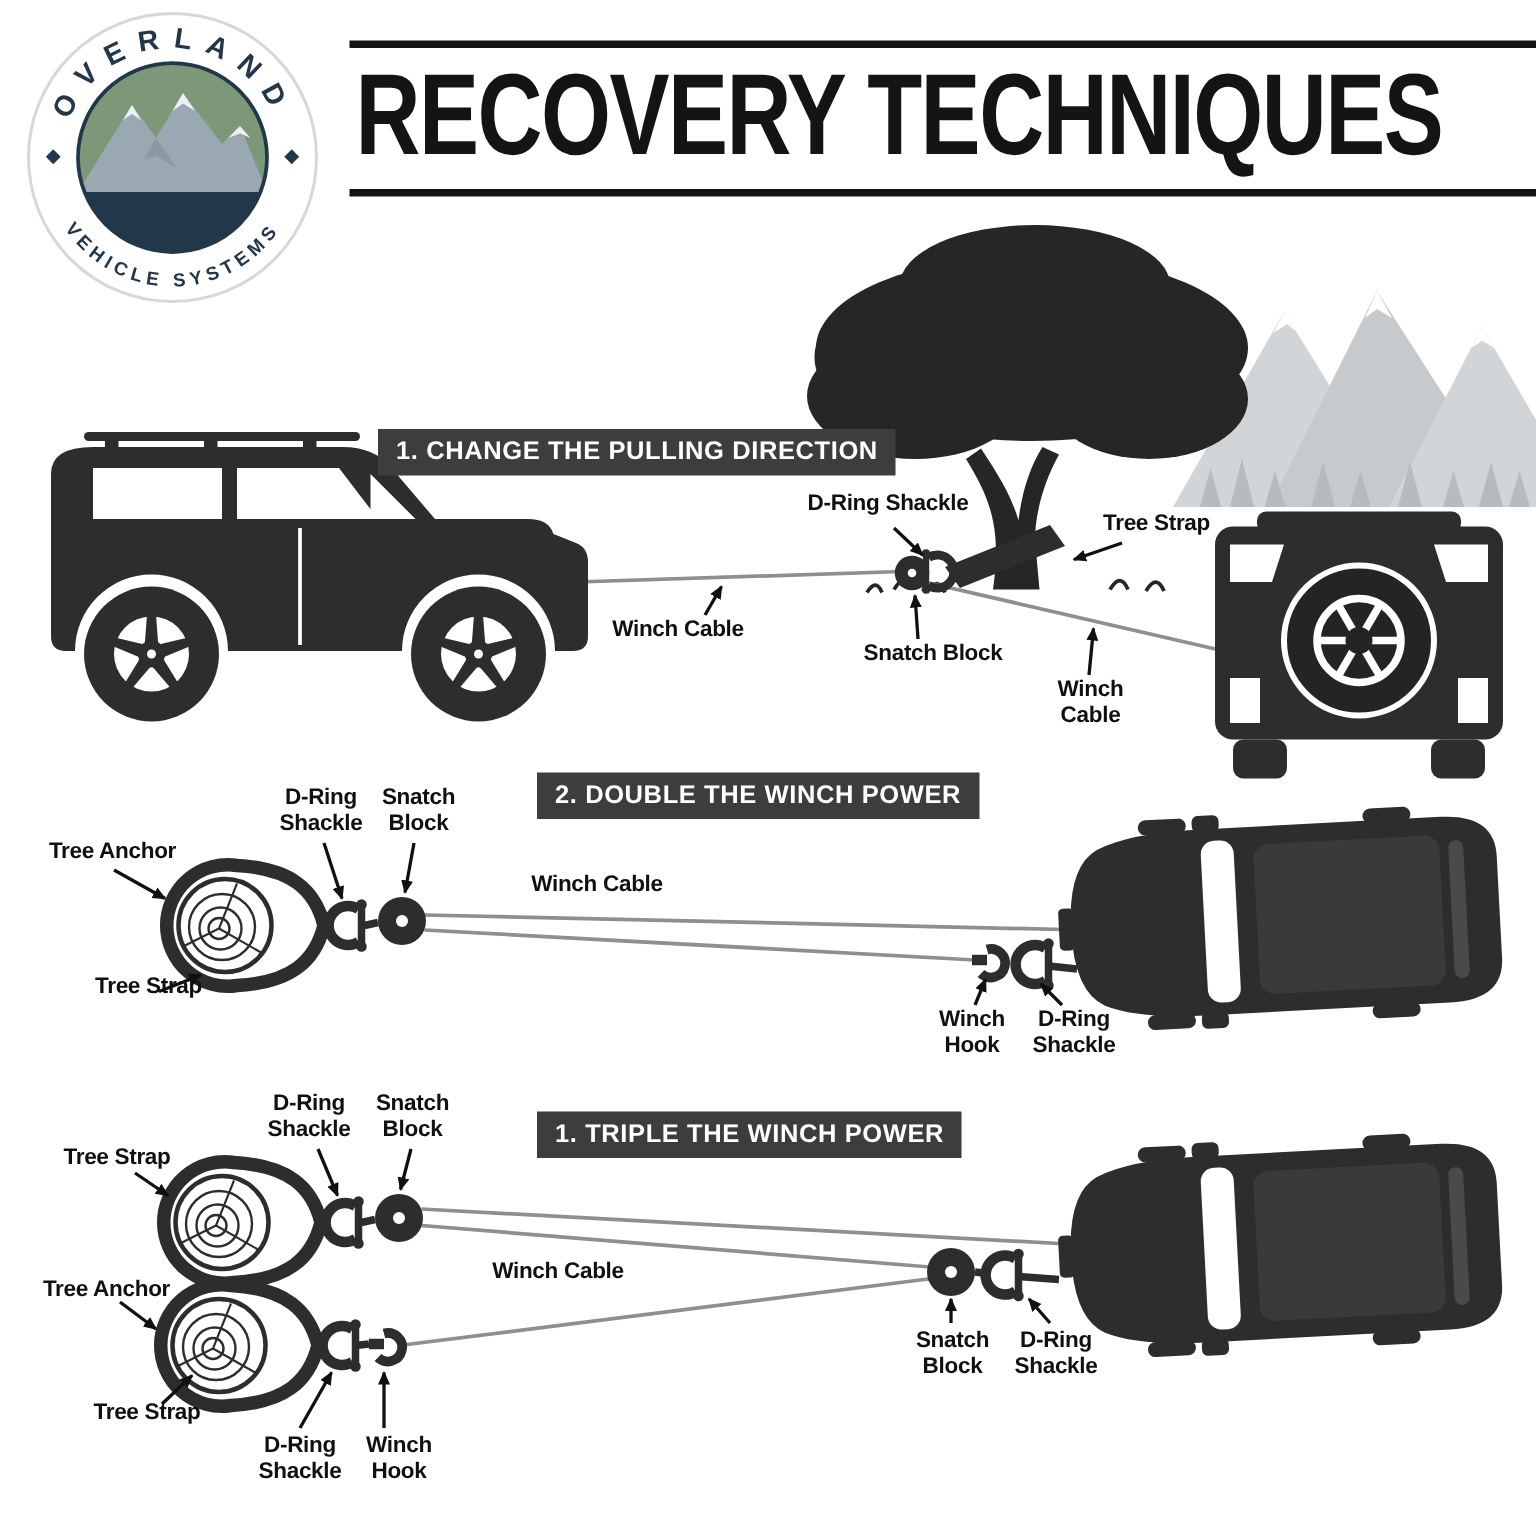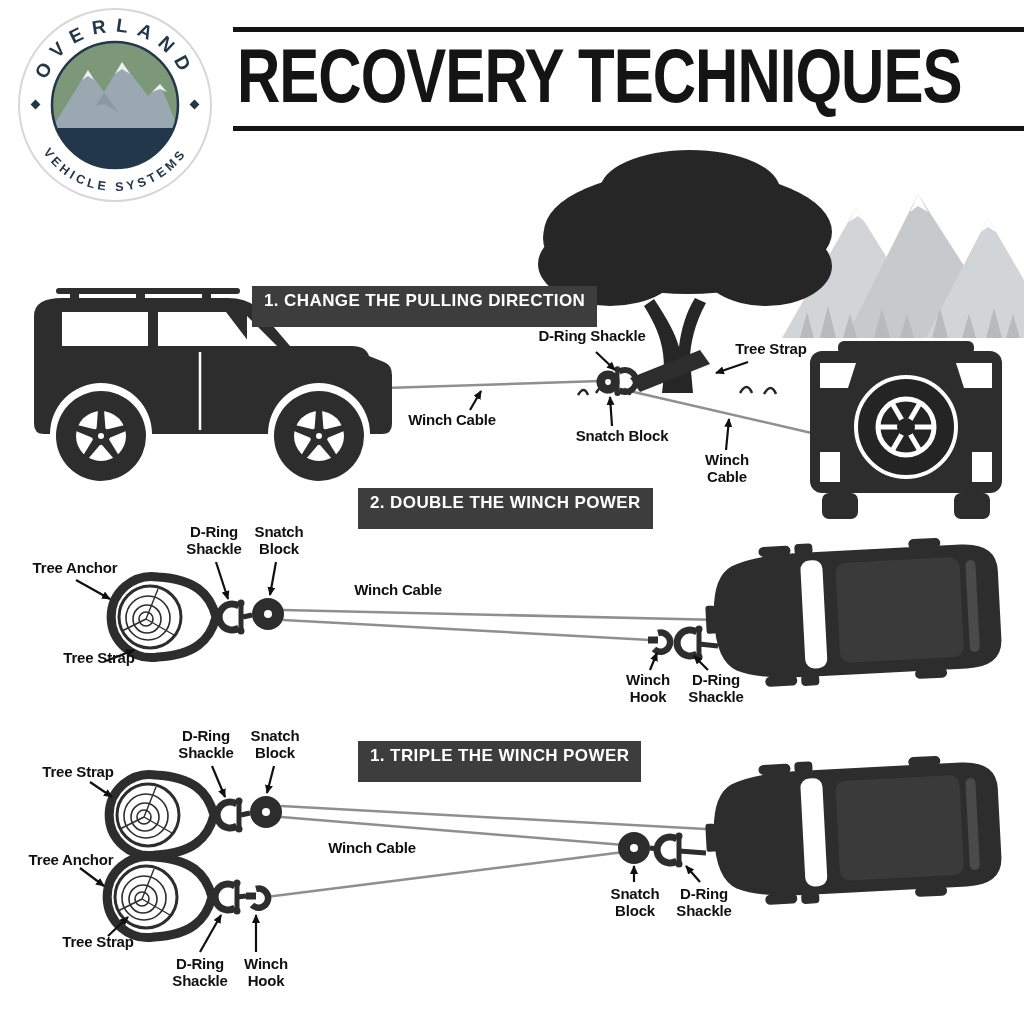--- a/index.html
+++ b/index.html
@@ -1,20 +1,20 @@
 <!DOCTYPE html>
 <html><head>
 <meta charset="utf-8">
 <style>
   * { margin:0; padding:0; box-sizing:border-box; }
   html,body { width:1024px; height:1024px; background:#ffffff; font-family:"Liberation Sans",sans-serif; }
   #canvas { position:relative; width:1024px; height:1024px; overflow:hidden; background:#ffffff; }
   #art { position:absolute; left:0; top:0; }
   .lbl { position:absolute; font-weight:700; font-size:15px; line-height:1.12; color:#101010; text-align:center; letter-spacing:-0.2px; }
-  .heading { position:absolute; background:#3d3d3d; color:#ffffff; font-weight:700; font-size:17px; letter-spacing:0.4px; padding:5px 12px 16px 12px; white-space:nowrap; }
+  .heading { position:absolute; background:#3d3d3d; color:#ffffff; font-weight:700; font-size:17px; letter-spacing:0.4px; padding:5px 12px 6px 12px; white-space:nowrap; }
   #title { position:absolute; left:237px; top:32px; font-size:60px; font-weight:800; letter-spacing:-1px; color:#141414; transform:scaleY(1.28); transform-origin:left top; white-space:nowrap; }
   .rule { position:absolute; left:233px; width:791px; height:5px; background:#141414; }
 </style>
 </head>
 <body>
 
 <div id="canvas">
 
   <svg id="art" width="1024" height="1024" viewBox="0 0 1024 1024">
     <defs>
@@ -225,21 +225,21 @@
       <rect x="32" y="101" width="7" height="7" transform="rotate(45 35.5 104.5)" fill="#22384a"></rect>
       <rect x="191" y="101" width="7" height="7" transform="rotate(45 194.5 104.5)" fill="#22384a"></rect>
     </g>
   </svg>
 
   <div class="rule" style="top:27px"></div>
   <div class="rule" style="top:126px"></div>
   <div id="title">RECOVERY TECHNIQUES</div>
 
   <div class="heading" style="left:252px;top:286px">1. CHANGE THE PULLING DIRECTION</div>
-  <div class="heading" style="left:358px;top:488px">2. DOUBLE THE WINCH POWER</div>
+  <div class="heading" style="left:358px;top:515px">2. DOUBLE THE WINCH POWER</div>
   <div class="heading" style="left:358px;top:741px">1. TRIPLE THE WINCH POWER</div>
 
   <div class="lbl" style="left:534px;top:328px;width:116px">D-Ring Shackle</div>
   <div class="lbl" style="left:730px;top:341px;width:82px">Tree Strap</div>
   <div class="lbl" style="left:406px;top:412px;width:92px">Winch Cable</div>
   <div class="lbl" style="left:572px;top:428px;width:100px">Snatch Block</div>
   <div class="lbl" style="left:694px;top:452px;width:66px">Winch Cable</div>
 
   <div class="lbl" style="left:28px;top:560px;width:94px">Tree Anchor</div>
   <div class="lbl" style="left:178px;top:524px;width:72px">D-Ring Shackle</div>

